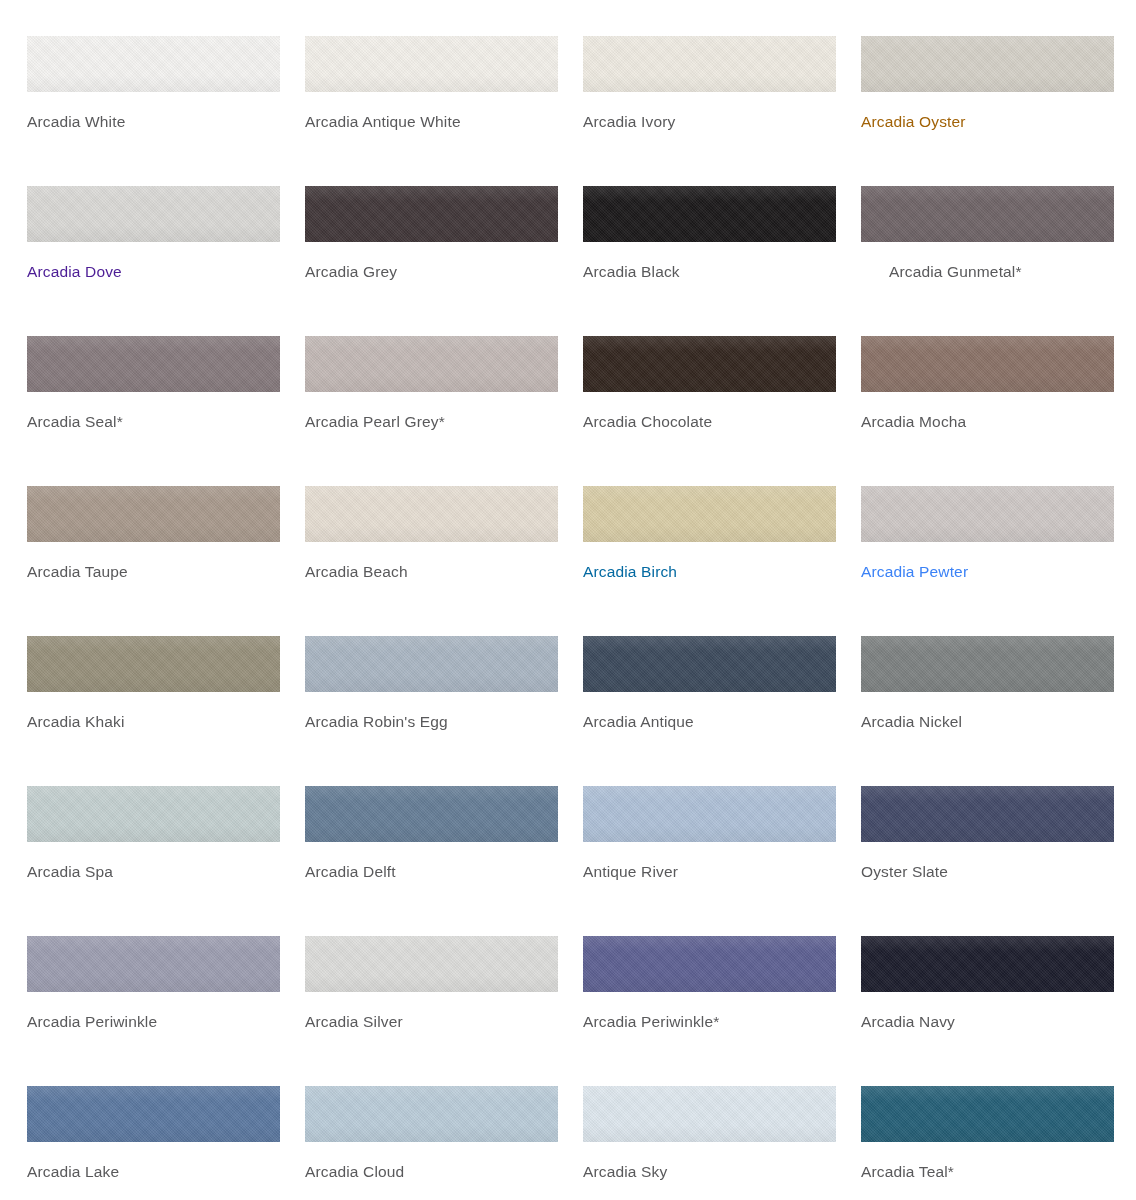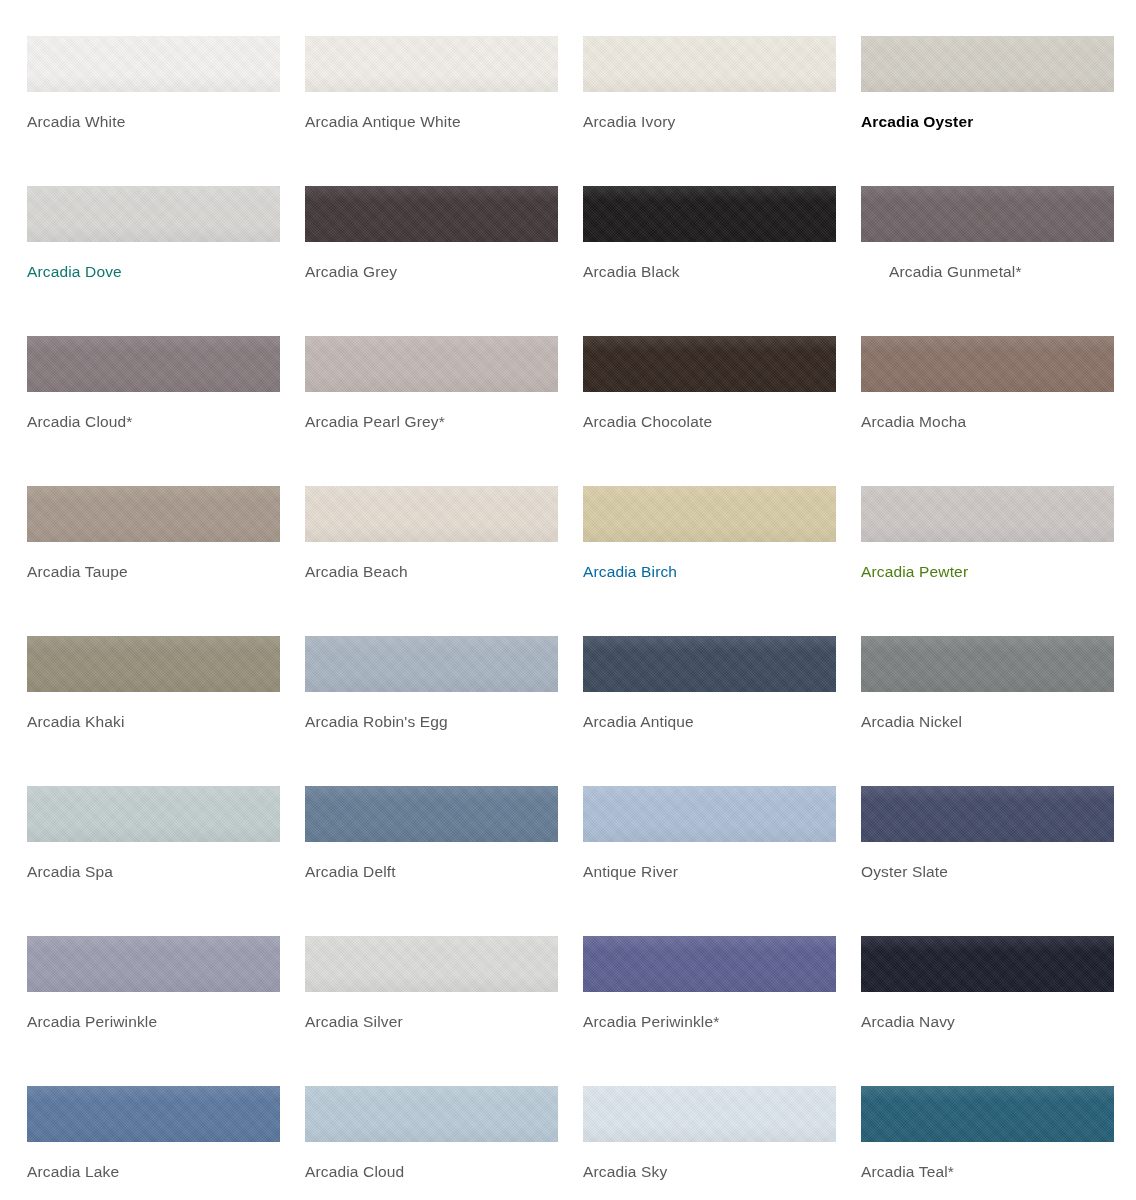--- a/index.html
+++ b/index.html
@@ -89,41 +89,41 @@
       <div class="swatch-cell">
         <div class="swatch-chip" style="background-color: rgb(242, 239, 233);"></div>
         <div class="swatch-label" style="color: rgb(89, 89, 91);">Arcadia Antique White</div>
       </div>
       <div class="swatch-cell">
         <div class="swatch-chip" style="background-color: rgb(238, 234, 225);"></div>
         <div class="swatch-label" style="color: rgb(89, 89, 91);">Arcadia Ivory</div>
       </div>
       <div class="swatch-cell">
         <div class="swatch-chip" style="background-color: rgb(212, 208, 199);"></div>
-        <div class="swatch-label" style="color: #000000; font-weight: bold;">Arcadia Oyster</div>
+        <div class="swatch-label" style="color: #a16207;">Arcadia Oyster</div>
       </div>
       <div class="swatch-cell">
         <div class="swatch-chip" style="background-color: rgb(217, 216, 213);"></div>
-        <div class="swatch-label" style="color: #0f766e; text-align: right;">Arcadia Dove</div>
+        <div class="swatch-label" style="color: #4c1d95; text-align: right;">Arcadia Dove</div>
       </div>
       <div class="swatch-cell">
         <div class="swatch-chip" style="background-color: rgb(65, 55, 57);"></div>
         <div class="swatch-label" style="color: rgb(89, 89, 91);">Arcadia Grey</div>
       </div>
       <div class="swatch-cell">
         <div class="swatch-chip" style="background-color: rgb(27, 25, 26);"></div>
         <div class="swatch-label" style="color: rgb(89, 89, 91);">Arcadia Black</div>
       </div>
       <div class="swatch-cell">
         <div class="swatch-chip" style="background-color: rgb(111, 100, 103);"></div>
         <div class="swatch-label" style="color: rgb(89, 89, 91); margin-left: 28px;">Arcadia Gunmetal*</div>
       </div>
       <div class="swatch-cell">
         <div class="swatch-chip" style="background-color: rgb(134, 122, 125);"></div>
-        <div class="swatch-label" style="color: rgb(89, 89, 91);">Arcadia Cloud*</div>
+        <div class="swatch-label" style="color: rgb(89, 89, 91);">Arcadia Seal*</div>
       </div>
       <div class="swatch-cell">
         <div class="swatch-chip" style="background-color: rgb(194, 184, 181);"></div>
         <div class="swatch-label" style="color: rgb(89, 89, 91);">Arcadia Pearl Grey*</div>
       </div>
       <div class="swatch-cell">
         <div class="swatch-chip" style="background-color: rgb(51, 38, 31);"></div>
         <div class="swatch-label" style="color: rgb(89, 89, 91);">Arcadia Chocolate</div>
       </div>
       <div class="swatch-cell">
@@ -137,21 +137,21 @@
       <div class="swatch-cell">
         <div class="swatch-chip" style="background-color: rgb(229, 221, 210);"></div>
         <div class="swatch-label" style="color: rgb(89, 89, 91);">Arcadia Beach</div>
       </div>
       <div class="swatch-cell">
         <div class="swatch-chip" style="background-color: rgb(216, 204, 166);"></div>
         <div class="swatch-label" style="color: #0369a1;">Arcadia Birch</div>
       </div>
       <div class="swatch-cell">
         <div class="swatch-chip" style="background-color: rgb(205, 199, 197);"></div>
-        <div class="swatch-label" style="color: #4d7c0f;">Arcadia Pewter</div>
+        <div class="swatch-label" style="color: #3b82f6;">Arcadia Pewter</div>
       </div>
       <div class="swatch-cell">
         <div class="swatch-chip" style="background-color: rgb(151, 144, 123);"></div>
         <div class="swatch-label" style="color: rgb(89, 89, 91);">Arcadia Khaki</div>
       </div>
       <div class="swatch-cell">
         <div class="swatch-chip" style="background-color: rgb(169, 181, 194);"></div>
         <div class="swatch-label" style="color: rgb(89, 89, 91);">Arcadia Robin's Egg</div>
       </div>
       <div class="swatch-cell">

